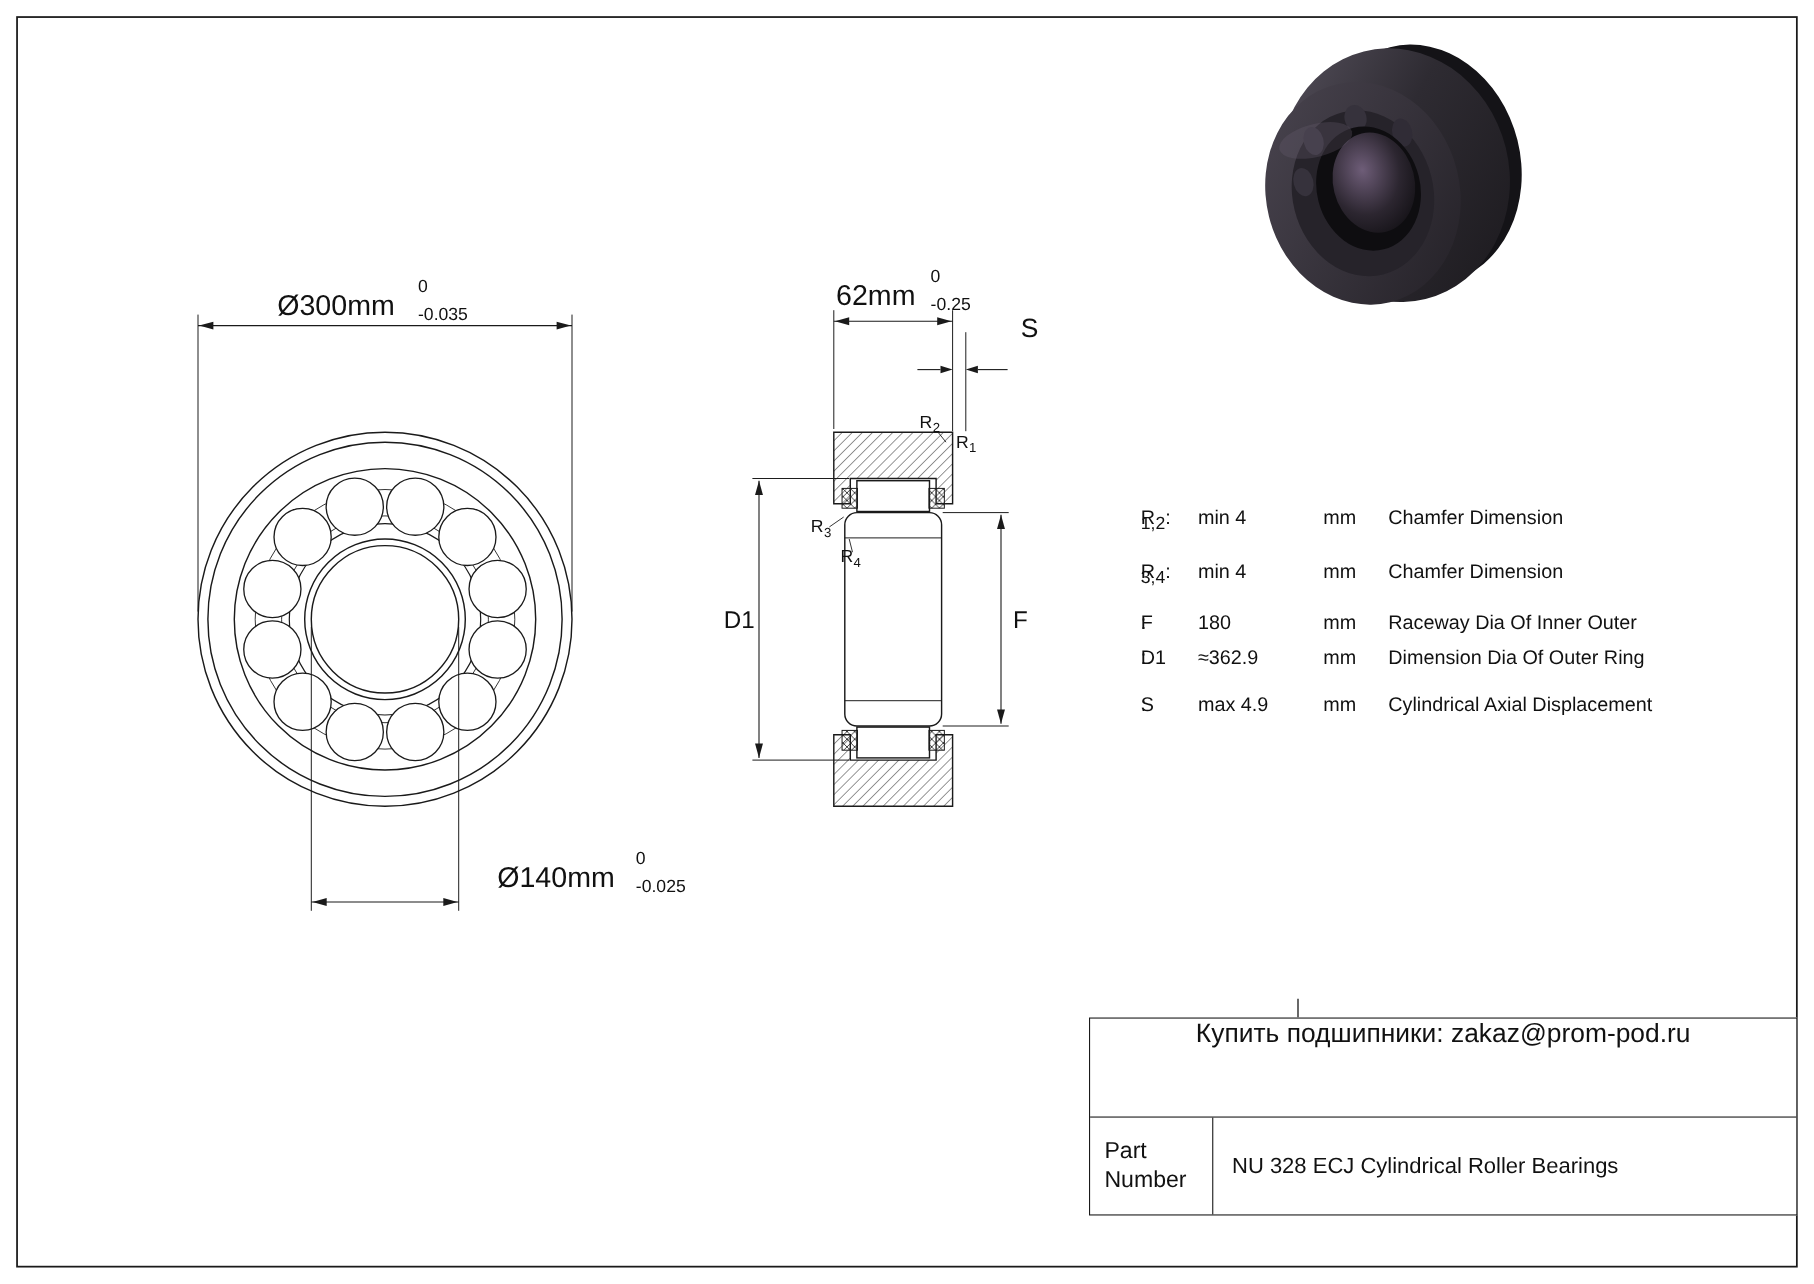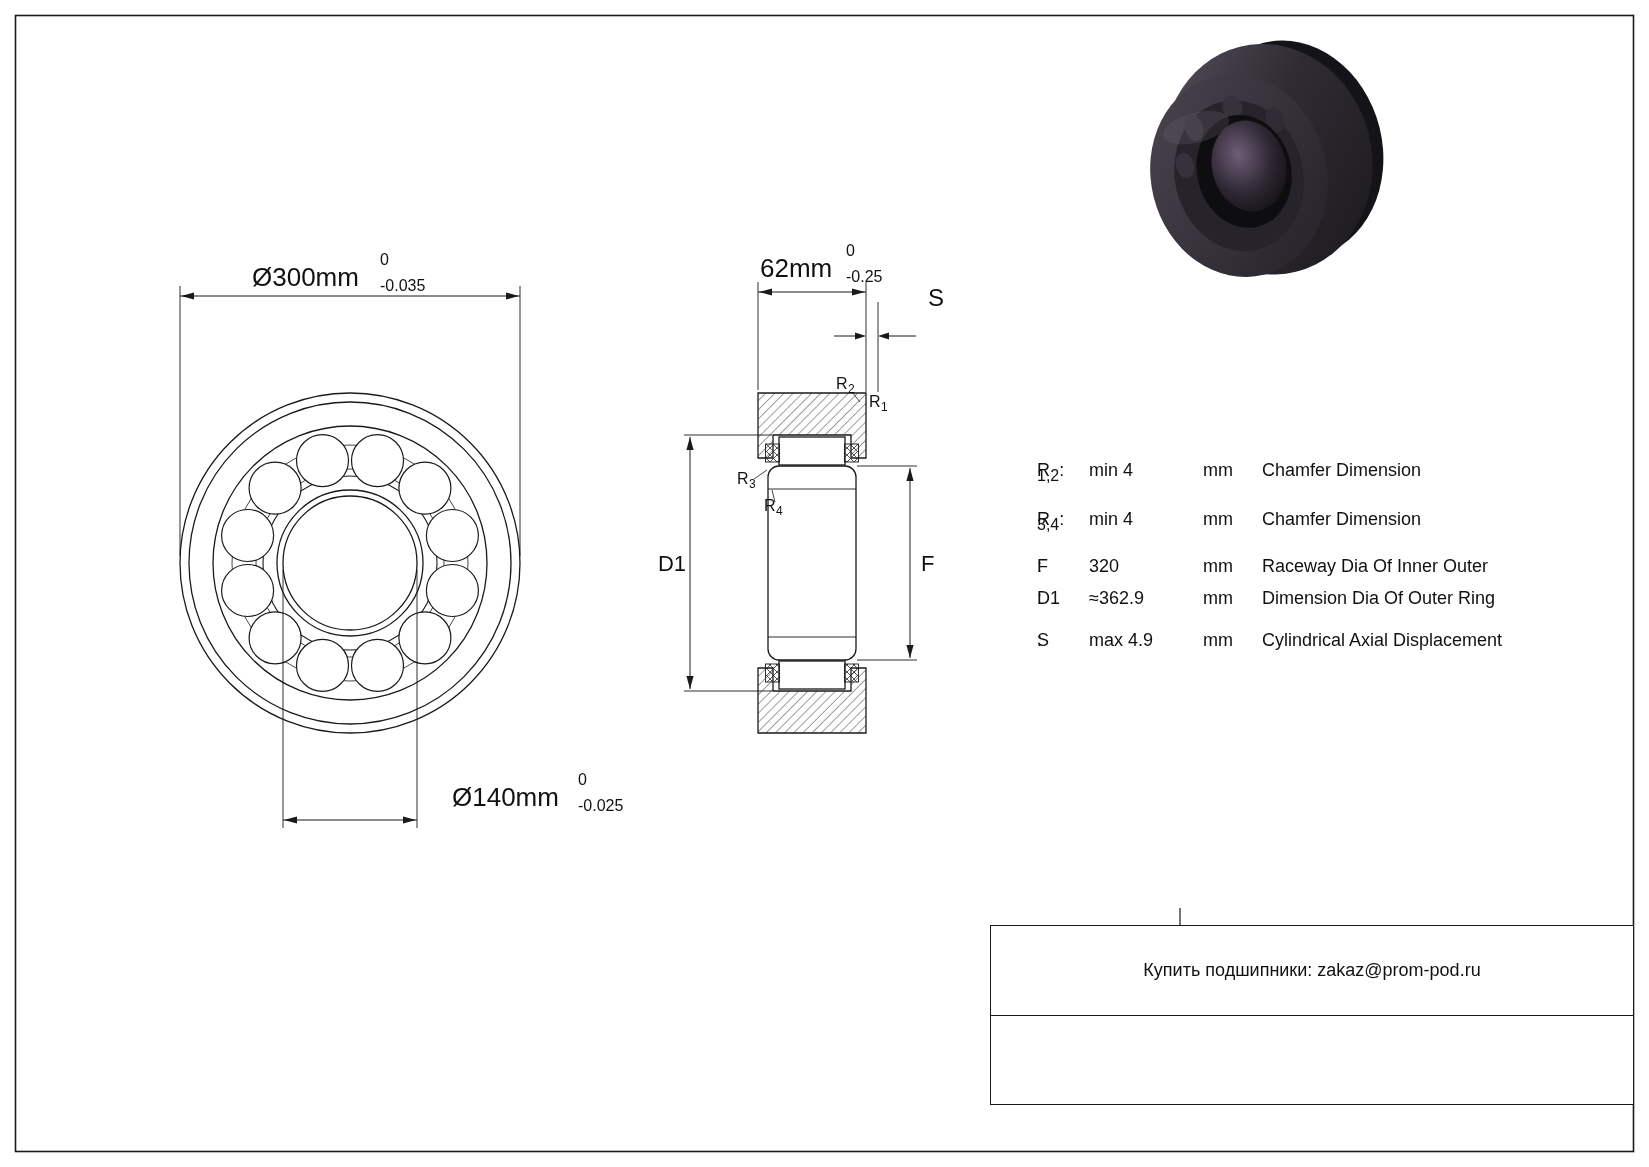--- a/index.html
+++ b/index.html
@@ -28,21 +28,21 @@
   .c-unit{left:166px}
   .c-desc{left:225px}
 
   
   .title-block{
     position:absolute;left:990px;top:925px;width:644px;height:180px;
     border:1.5px solid #1a1a1a;display:flex;flex-direction:column;background:#fff;
   }
   .tb-contact{
     height:90px;border-bottom:1.5px solid #1a1a1a;
-    display:flex;align-items:center;justify-content:center;font-size:18px;
+    display:flex;justify-content:center;font-size:24px;
   }
   .tb-bottom{flex:1;display:flex}
   .tb-part-label{
     width:112px;border-right:1.5px solid #1a1a1a;
     display:flex;align-items:center;padding-left:13px;
     font-size:21px;line-height:1.25;
   }
   .tb-part-value{flex:1;display:flex;align-items:center;padding-left:17px;font-size:20px}
 </style>
 </head>
@@ -217,21 +217,21 @@
     <span class="c-desc">Chamfer Dimension</span>
   </div>
   <div class="spec-row" style="top:49px">
     <span class="c-param"><span>R</span><sub>3,4</sub><span>:</span></span>
     <span class="c-val">min 4</span>
     <span class="c-unit">mm</span>
     <span class="c-desc">Chamfer Dimension</span>
   </div>
   <div class="spec-row" style="top:96px">
     <span class="c-param"><span>F</span><sub></sub><span>:</span></span>
-    <span class="c-val">320</span>
+    <span class="c-val">180</span>
     <span class="c-unit">mm</span>
     <span class="c-desc">Raceway Dia Of Inner Outer</span>
   </div>
   <div class="spec-row" style="top:128px">
     <span class="c-param"><span>D1</span><sub></sub><span>:</span></span>
     <span class="c-val">≈362.9</span>
     <span class="c-unit">mm</span>
     <span class="c-desc">Dimension Dia Of Outer Ring</span>
   </div>
   <div class="spec-row" style="top:170px">
@@ -239,13 +239,17 @@
     <span class="c-val">max 4.9</span>
     <span class="c-unit">mm</span>
     <span class="c-desc">Cylindrical Axial Displacement</span>
   </div>
 </div>
 
 <div class="title-block">
   <div class="tb-contact">
     <span>Купить подшипники: zakaz@prom-pod.ru</span>
   </div>
+  <div class="tb-bottom">
+    <div class="tb-part-label">Part Number</div>
+    <div class="tb-part-value">NU 328 ECJ Cylindrical Roller Bearings</div>
+  </div>
 </div>
 
 </body></html>

